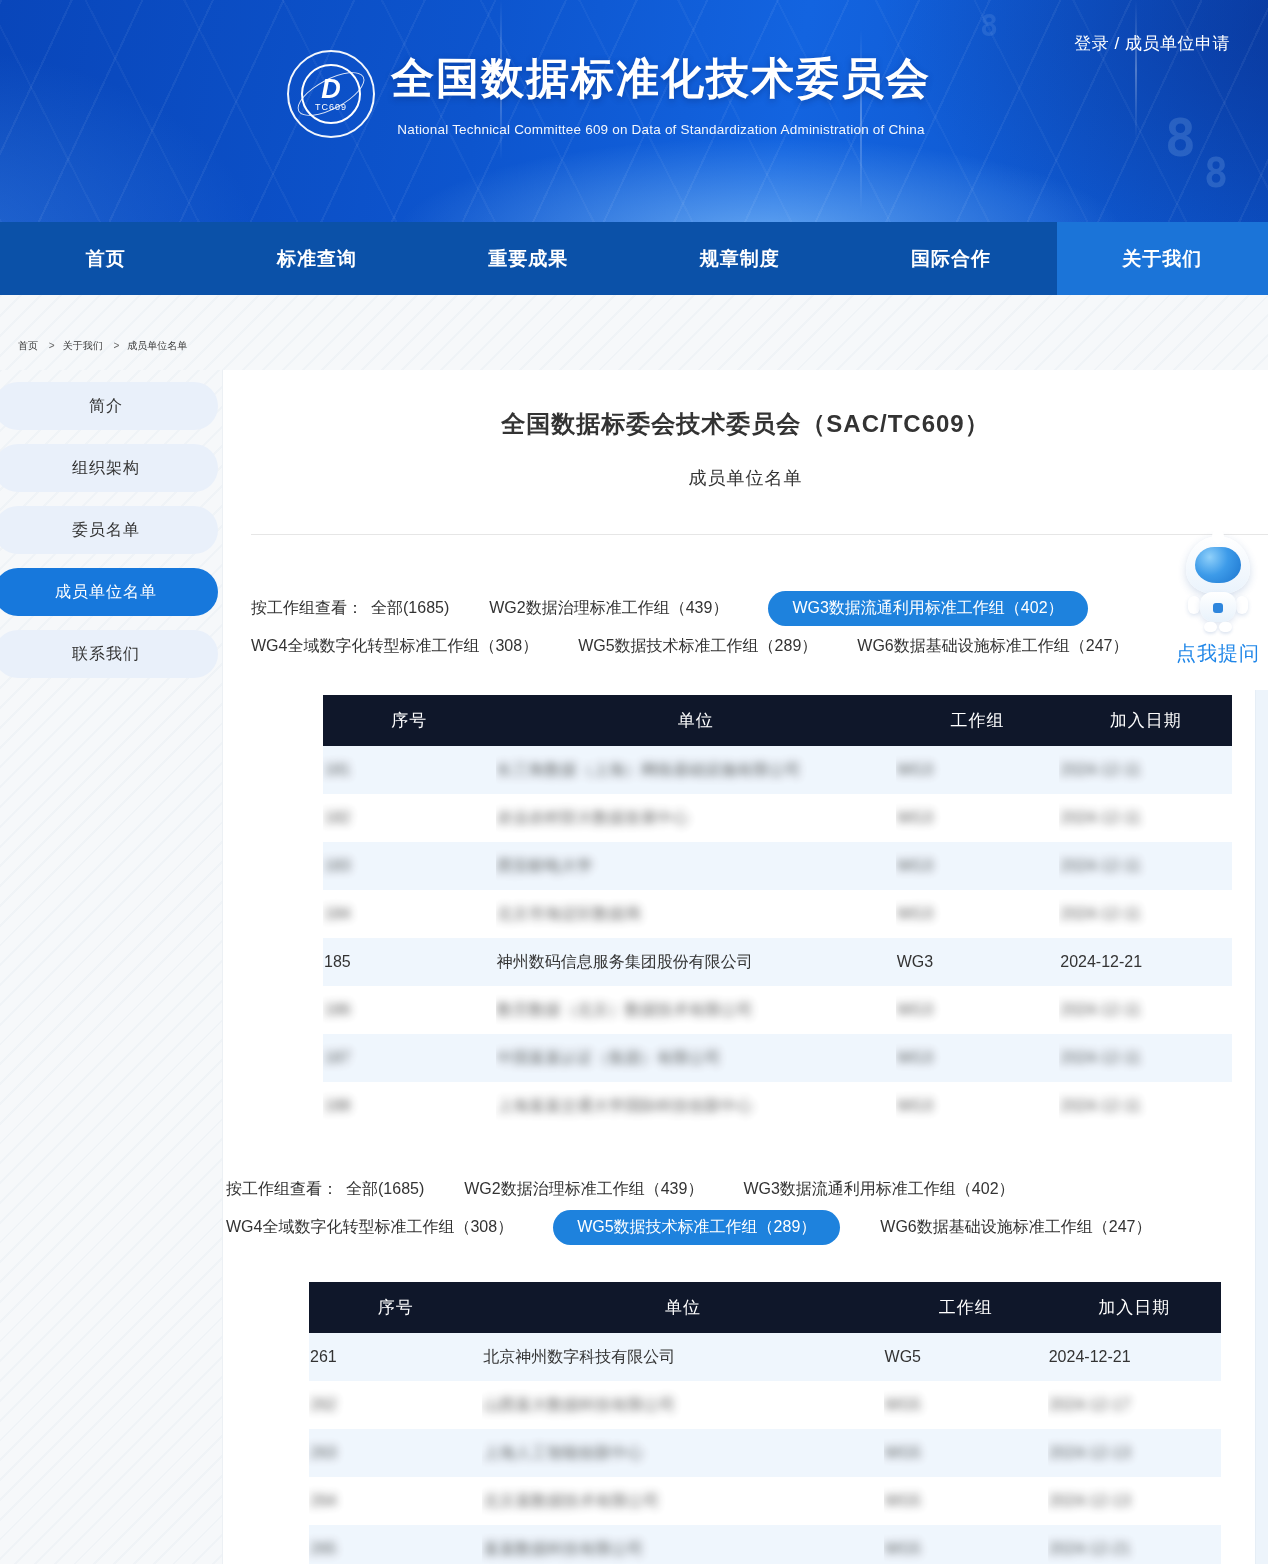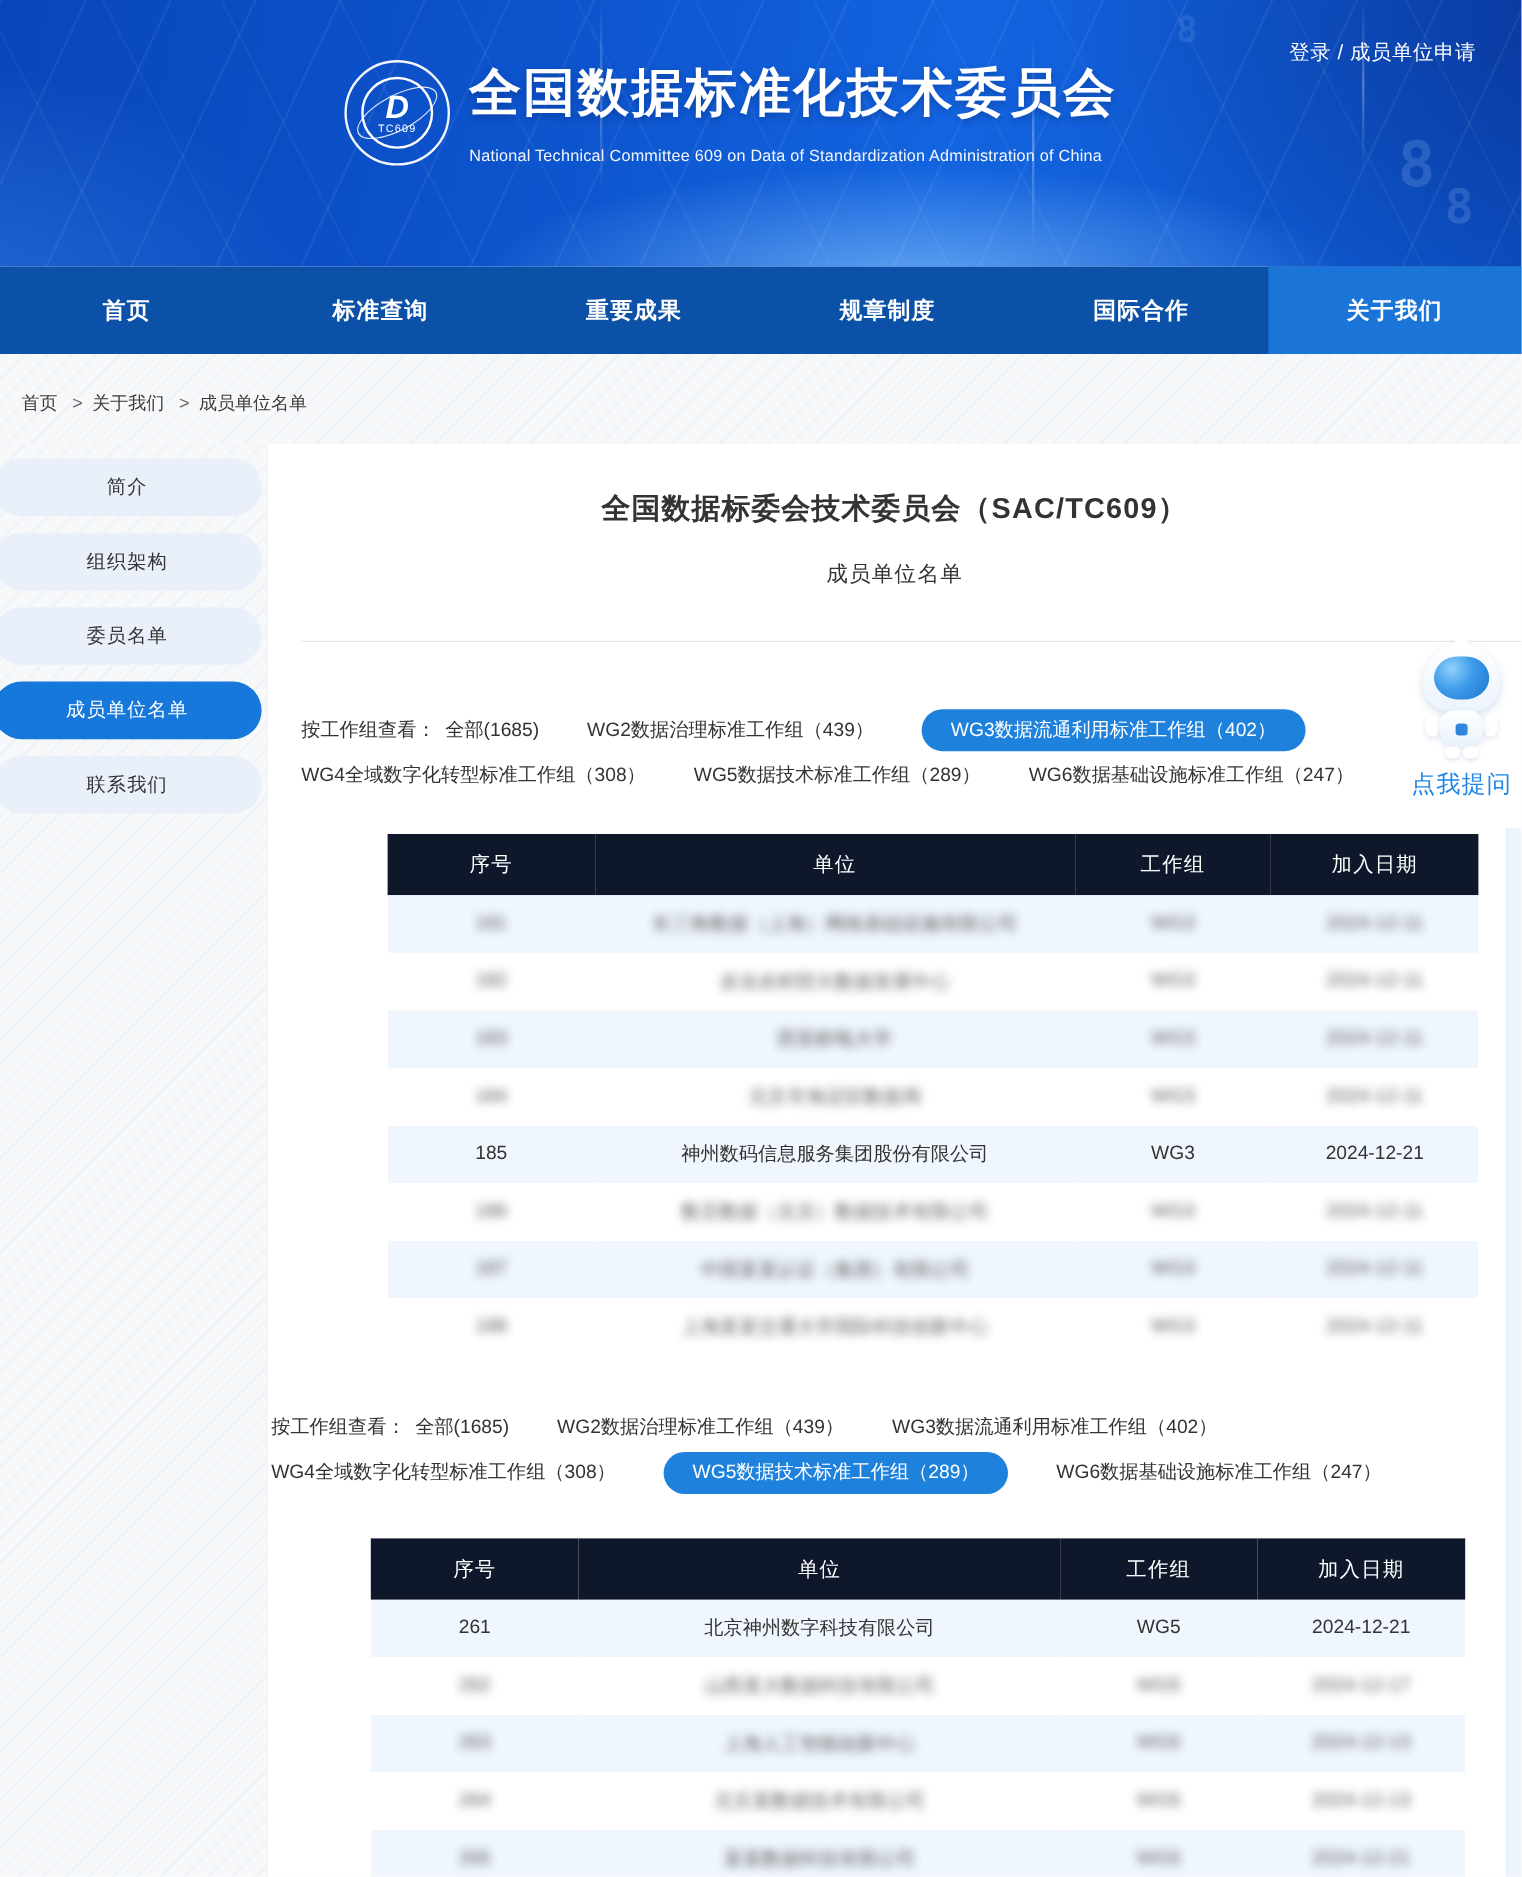--- a/index.html
+++ b/index.html
@@ -37,34 +37,34 @@
 
   .brand { position:absolute; left:287px; top:50px; display:flex; align-items:center; gap:16px; z-index:2; }
   .logo { width:88px; height:88px; border:2px solid rgba(255,255,255,.95); border-radius:50%;
           position:relative; display:flex; align-items:center; justify-content:center; flex:none; }
   .logo::after { content:""; position:absolute; width:72px; height:28px; border:1px solid rgba(255,255,255,.85);
                  border-radius:50%; transform:rotate(-28deg); }
   .logo-inner { width:60px; height:60px; border:2px solid #fff; border-radius:50%;
                 display:flex; flex-direction:column; align-items:center; justify-content:center; color:#fff; }
   .logo-letter { font-size:27px; font-weight:bold; font-style:italic; line-height:25px; }
   .logo-code { font-size:9px; letter-spacing:1px; }
-  .titles { color:#fff; text-align:left; }
+  .titles { color:#fff; text-align:center; }
   .titles .zh { margin:0; font-size:43px; font-weight:800; letter-spacing:2px; line-height:52px;
                 text-shadow:0 2px 6px rgba(0,30,90,.35); }
   .titles .en { margin-top:18px; font-size:13.5px; letter-spacing:.2px; opacity:.95; }
 
   
   .navbar { display:flex; height:73px; background:#0B51A8; }
   .nav-item { flex:1; display:flex; align-items:center; justify-content:center;
               color:#fff; font-size:19px; font-weight:bold; cursor:pointer; letter-spacing:1px; }
   .nav-item.active { background:#1B74D8; }
 
   
   .breadcrumb-bar {
-    height:75px; background:#F6F8FA; padding:32px 0 0 2px; font-size:15px; color:#3a3a3a;
+    height:75px; background:#F6F8FA; padding:44px 0 0 2px; font-size:10px; color:#3a3a3a;
     background-image:repeating-linear-gradient(135deg, rgba(210,222,232,.18) 0 2px, transparent 2px 14px);
   }
   .crumb { white-space:nowrap; }
   .crumb .sep { margin:0 8px; color:#666; }
   .crumb a { color:#3a3a3a; text-decoration:none; cursor:pointer; }
 
   
   .content { display:flex; background:#F6F8FA; min-height:1194px; align-items:stretch;
     background-image:repeating-linear-gradient(135deg, rgba(210,222,232,.18) 0 2px, transparent 2px 14px); }
   .sidebar { width:222px; flex:none; padding-top:12px; }
@@ -88,21 +88,21 @@
   .filter-label { margin-right:8px; white-space:nowrap; }
   .filter-line [data-repeat] { display:flex; align-items:flex-end; }
   .filter-opt { margin-right:40px; cursor:pointer; padding:7px 0; white-space:nowrap; border-radius:19px; }
   .filter-opt.selected { background:#1E82DD; color:#fff; padding:7px 24px; }
 
   
   table.member-table { border-collapse:collapse; table-layout:fixed; }
   .t1 { margin:30px 0 0 100px; width:909px; }
   .t2 { margin:36px 0 0 86px; width:912px; }
   .member-table th { background:#0f172a; color:#fff; font-weight:normal; font-size:17px; height:51px; letter-spacing:1px; }
-  .member-table td { height:48px; text-align:center; font-size:16px; color:#333; overflow:hidden; white-space:nowrap; }
+  .member-table td { height:48px; font-size:16px; color:#333; overflow:hidden; white-space:nowrap; }
   .member-table tbody tr:nth-child(odd) { background:#EFF6FD; }
   .member-table tbody tr.blurred span { filter:blur(4px); opacity:.8; }
 
   
   .assistant { position:absolute; top:164px; right:4px; width:92px; text-align:center; cursor:pointer; z-index:5; }
   .robot { position:relative; width:72px; height:100px; margin:0 auto; }
   .robot-head { position:absolute; left:4px; top:2px; width:64px; height:58px;
                 background:linear-gradient(180deg,#ffffff,#EAF3FC);
                 border-radius:50% 50% 44% 44% / 58% 58% 40% 40%;
                 box-shadow:0 3px 8px rgba(40,90,160,.2); }

